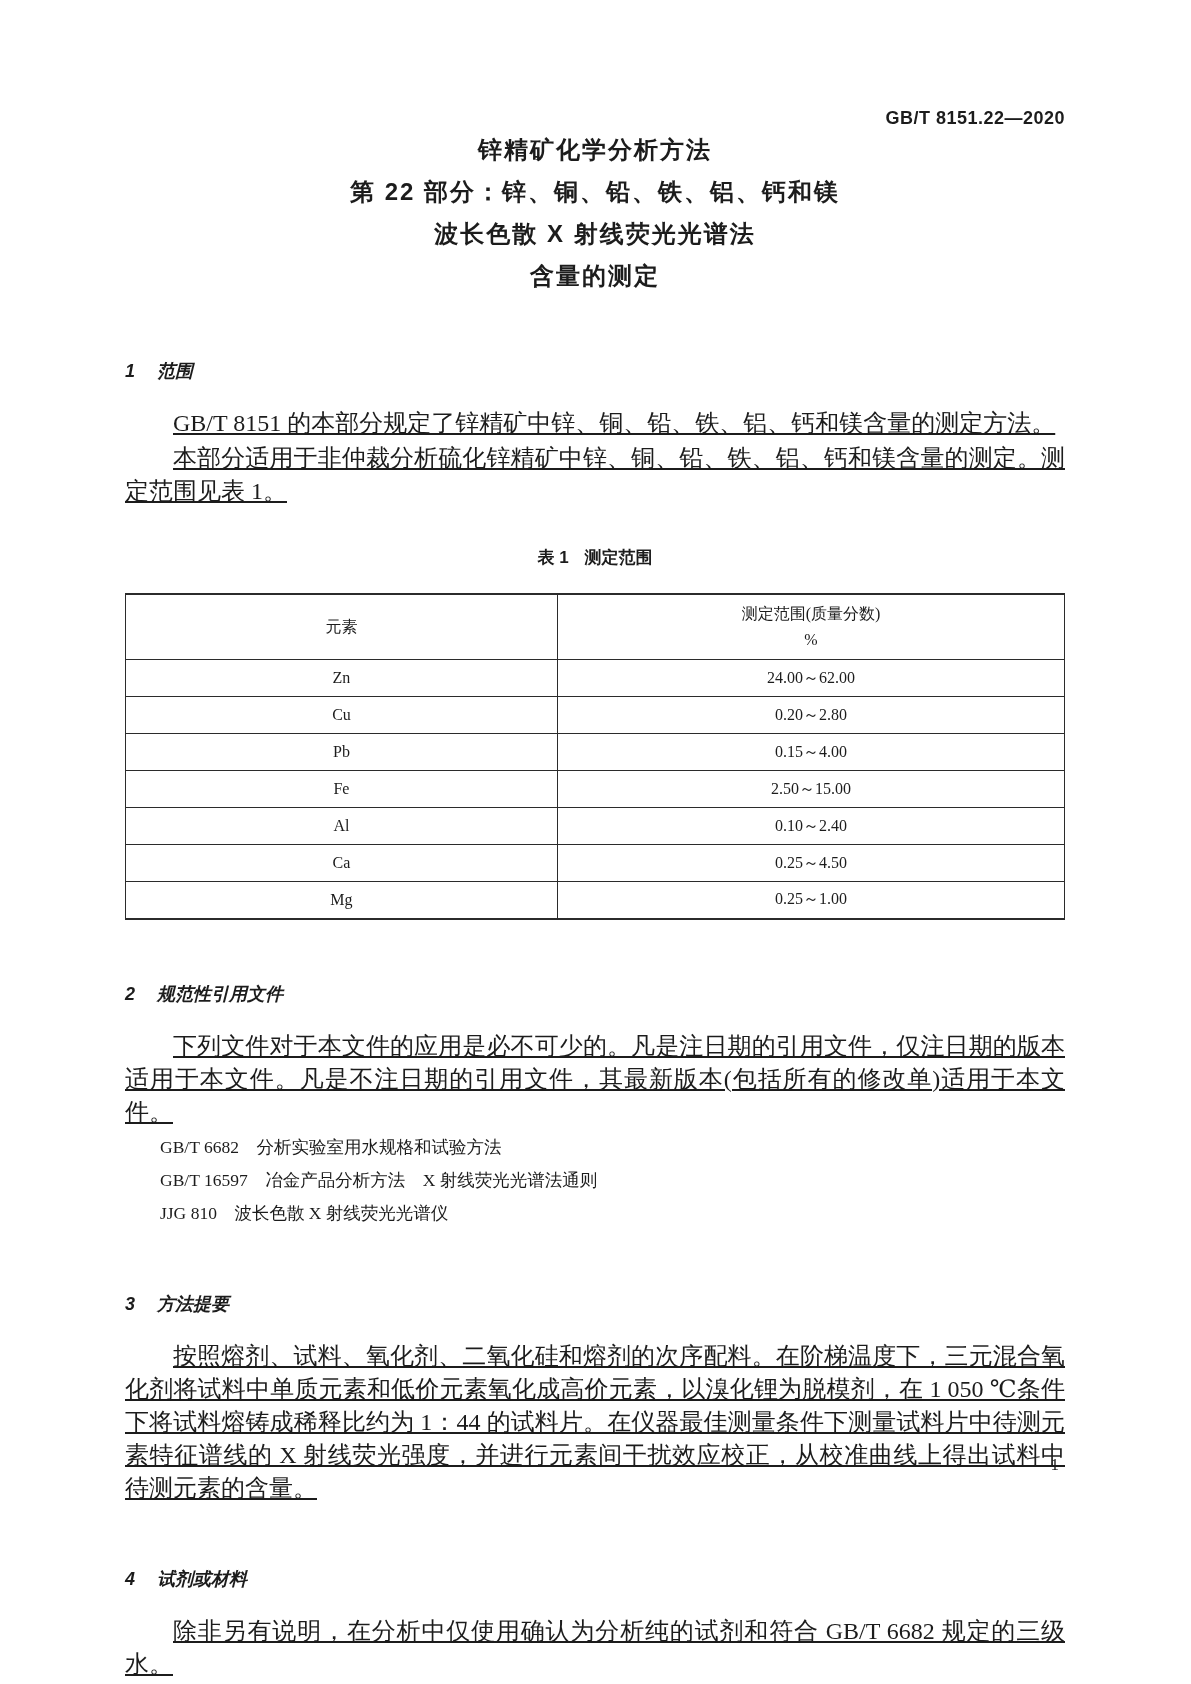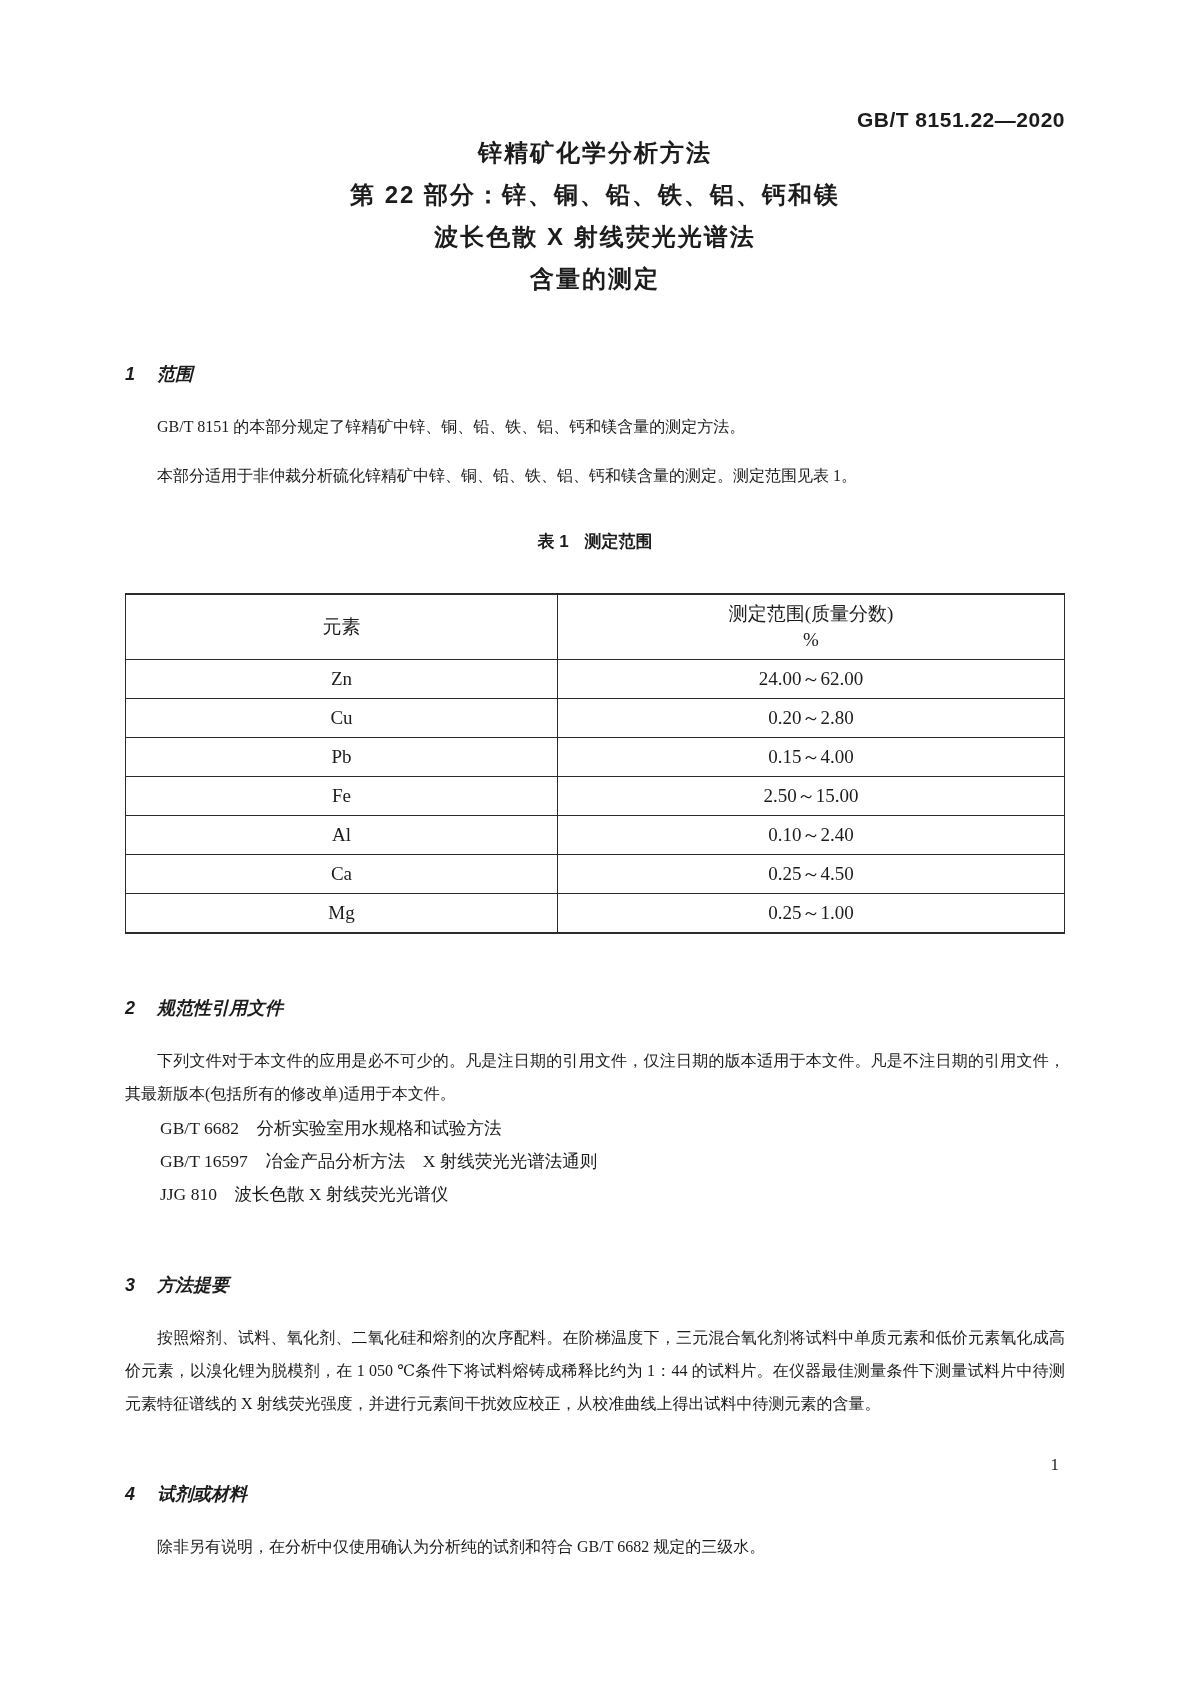--- a/index.html
+++ b/index.html
@@ -14,66 +14,67 @@
     font-family: "Liberation Serif", "DejaVu Serif", serif;
     overflow: hidden;
   }
   .content {
     padding: 108px 126px 0 125px;
   }
   .doc-header {
     text-align: right;
     font-family: "Liberation Sans", "DejaVu Sans", sans-serif;
     font-weight: bold;
-    font-size: 21px;
+    font-size: 18px;
     letter-spacing: 0.5px;
   }
   .doc-title {
     text-align: center;
     font-family: "Liberation Sans", "DejaVu Sans", sans-serif;
     font-weight: bold;
     font-size: 24px;
     line-height: 42px;
     letter-spacing: 2px;
   }
   .sec-heading {
     margin-top: 62px;
     font-family: "Liberation Sans", "DejaVu Sans", sans-serif;
     font-weight: bold;
     font-size: 18px;
     font-style: italic;
   }
   .sec-heading .sec-num { display: inline-block; margin-right: 22px; }
   .para {
     margin-top: 24px;
-    font-size: 16px;
+    font-size: 24px;
     line-height: 33px;
     text-align: justify;
     text-indent: 2em;
+    text-decoration: underline;
   }
-  .para.tight { margin-top: 16px; }
+  .para.tight { margin-top: 2px; }
   .ref-item {
     font-size: 17.5px;
     line-height: 33px;
     text-indent: 2em;
   }
   .ref-list { margin-top: 2px; }
   .table-caption {
     margin-top: 38px;
     text-align: center;
     font-family: "Liberation Sans", "DejaVu Sans", sans-serif;
     font-weight: bold;
     font-size: 17px;
   }
   .table-caption .cap-num { margin-right: 16px; }
   table.range-table {
     width: 100%;
-    margin-top: 40px;
+    margin-top: 24px;
     border-collapse: collapse;
-    font-size: 19px;
+    font-size: 16px;
   }
   table.range-table th, table.range-table td {
     border: 1px solid #2b2b2b;
     text-align: center;
     font-weight: normal;
     padding: 6px 4px;
     height: 37px;
   }
   table.range-table thead th { height: 64px; }
   table.range-table { border-top: 2px solid #2b2b2b; border-bottom: 2px solid #2b2b2b; }

